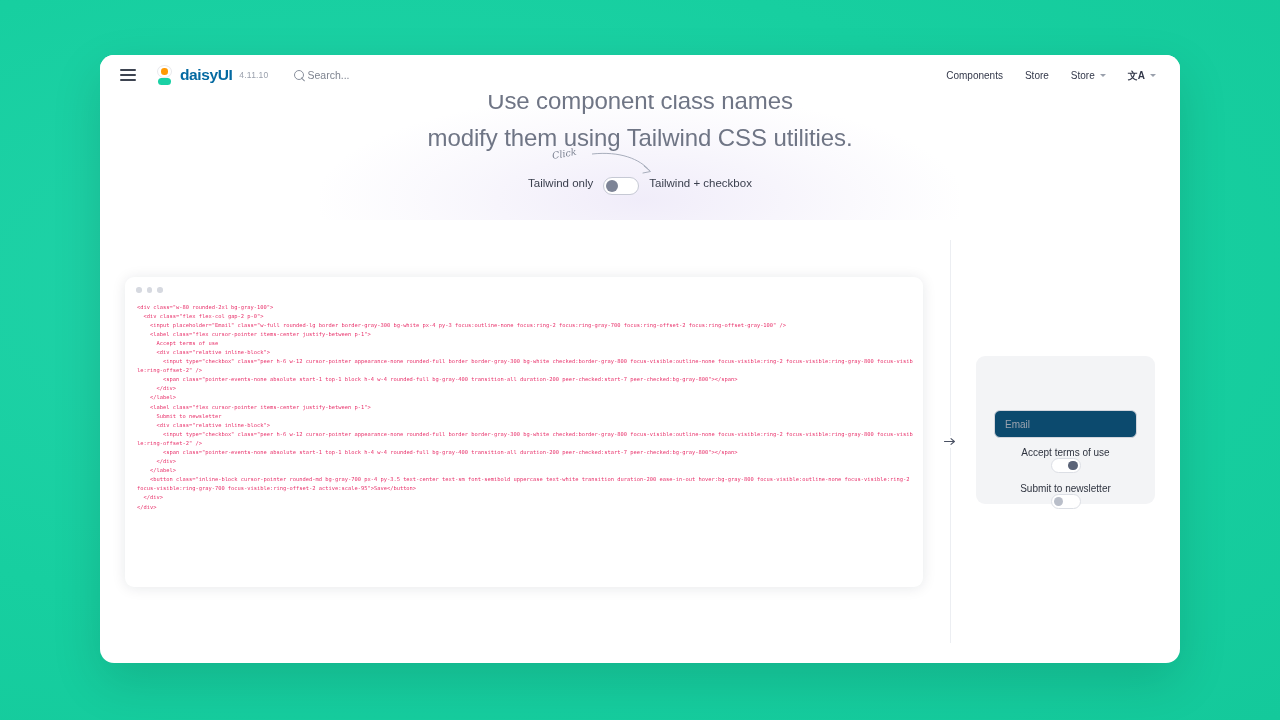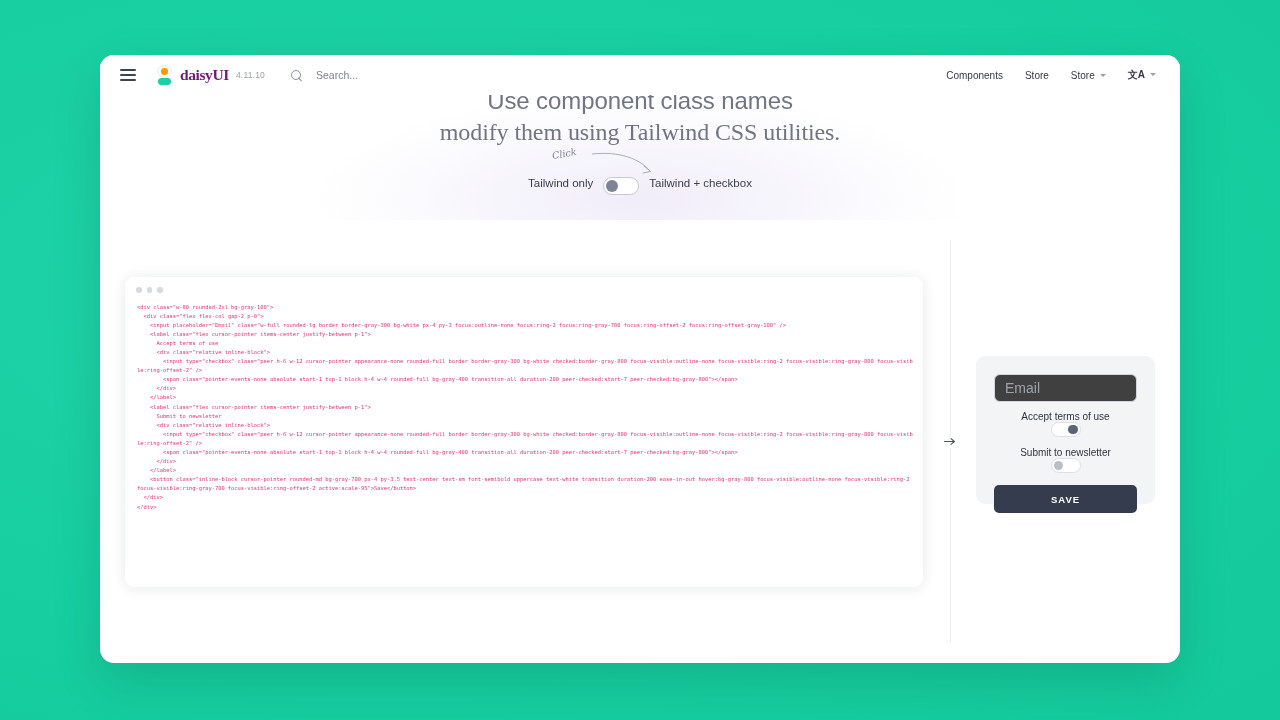--- a/index.html
+++ b/index.html
@@ -48,42 +48,42 @@
     width: 15px; height: 13px; border-radius: 50%;
     background: #fff; border: 1.6px solid #e8e9ec;
     display: flex; align-items: center; justify-content: center;
   }
   .logo-dot { width: 6.5px; height: 6.5px; border-radius: 50%; background: #ff9903; }
   .logo-bottom {
     position: absolute; left: 2px; bottom: 0;
     width: 13px; height: 7px; border-radius: 4px; background: #1ad1a5;
   }
   .logo-text {
-    font-size: 15.5px; font-weight: 700; color: #701a75; letter-spacing: -0.4px; font-family: Liberation Serif, serif;
+    font-size: 15.5px; font-weight: 700; color: #0369a1; letter-spacing: -0.4px;
   }
   .version { font-size: 8.5px; color: #9aa0ac; margin-left: 7px; letter-spacing: .2px; }
 
   .searchbox {
-    display: flex; align-items: center; gap: 14px;
+    display: flex; align-items: center; gap: 2px;
     margin-left: 26px; cursor: text;
   }
   .search-ico { width: 11px; height: 11px; position: relative; flex: none; }
   .search-ico::before {
     content:""; position:absolute; left:0; top:0;
     width:8px; height:8px; border:1.3px solid #8a909d; border-radius:50%;
   }
   .search-ico::after {
     content:""; position:absolute; left:7px; top:7.5px;
     width:4.5px; height:1.3px; background:#8a909d; transform: rotate(45deg);
     transform-origin: left center;
   }
   .search-ph { font-size: 10.5px; color: #7d838f; }
 
   .nav-right {
-    margin-left: auto; display: flex; align-items: flex-start; gap: 22px;
+    margin-left: auto; display: flex; align-items: flex-end; gap: 22px;
     padding-right: 8px;
   }
   .nav-link { font-size: 10px; color: #33384a; cursor: pointer; white-space: nowrap; }
   .nav-link.with-caret { display: flex; align-items: center; gap: 5px; }
   .caret {
     width: 0; height: 0; border-left: 3px solid transparent;
     border-right: 3px solid transparent; border-top: 3.5px solid #9aa0ac;
   }
   .lang-ico { font-size: 10px; color: #33384a; font-weight: 600; line-height: 1; }
 
@@ -107,21 +107,21 @@
     mask-image: linear-gradient(to bottom, rgba(0,0,0,.55), rgba(0,0,0,0) 92%);
   }
   .hero-ghost .g2 { display:block; margin-top: 5px; font-size: 17px; color: rgba(120,125,140,.10); }
 
   .hero-title {
     position: absolute; left: 0; top: 36px; width: 100%;
     text-align: center;
     font-size: 24px; line-height: 20px; font-weight: 400; color: #6f7585;
     letter-spacing: -0.1px;
   }
-  .hero-title .line2 { display: block; margin-top: 11px; font-family: Liberation Serif, serif; }
+  .hero-title .line2 { display: block; margin-top: 17px; }
 
   .click-wrap {
     position: absolute; left: 50%; top: 90px; transform: translateX(-50%);
     width: 200px; height: 36px;
   }
   .click-label {
     position: absolute; left: 12px; top: 3px;
     font-size: 9.5px; color: #7a8090;
     font-family: "DejaVu Serif", serif; font-style: italic;
     transform: rotate(-10deg);
@@ -188,24 +188,24 @@
     position: absolute; left: 876px; top: 136px;
     width: 179px; height: 148px;
     background: #f3f4f6;
     border-radius: 9px;
     padding: 18px 18px;
   }
   .pv-col { display: flex; flex-direction: column; gap: 8px; }
   .pv-input {
     width: 100%; height: 28px;
     border: 1px solid #d3d6dd; border-radius: 6px;
-    background: #404040;
+    background: #0c4a6e;
     display: flex; align-items: center;
     padding: 0 10px;
-    font-size: 14px; color: #9ca3af;
+    font-size: 10px; color: #9ca3af; margin-top: 36px;
   }
   .pv-row {
     display: flex; align-items: center; justify-content: space-between;
     padding: 1px 0;
     flex-direction: column;
   }
   .pv-row-label { font-size: 10px; color: #2f3440; }
   .pv-switch {
     width: 30px; height: 15px; border-radius: 8px;
     background: #ffffff; border: 1px solid #dcdfe5;
@@ -353,18 +353,17 @@
           </span>
         </div>
 
         <div class="pv-row">
           <span class="pv-row-label">Submit to newsletter</span>
           <span class="pv-switch off">
             <span class="k"></span>
           </span>
         </div>
 
-        <button class="pv-save">SAVE</button>
       </div>
     </div>
 
   </div>
 </div>
 
 </body></html>

